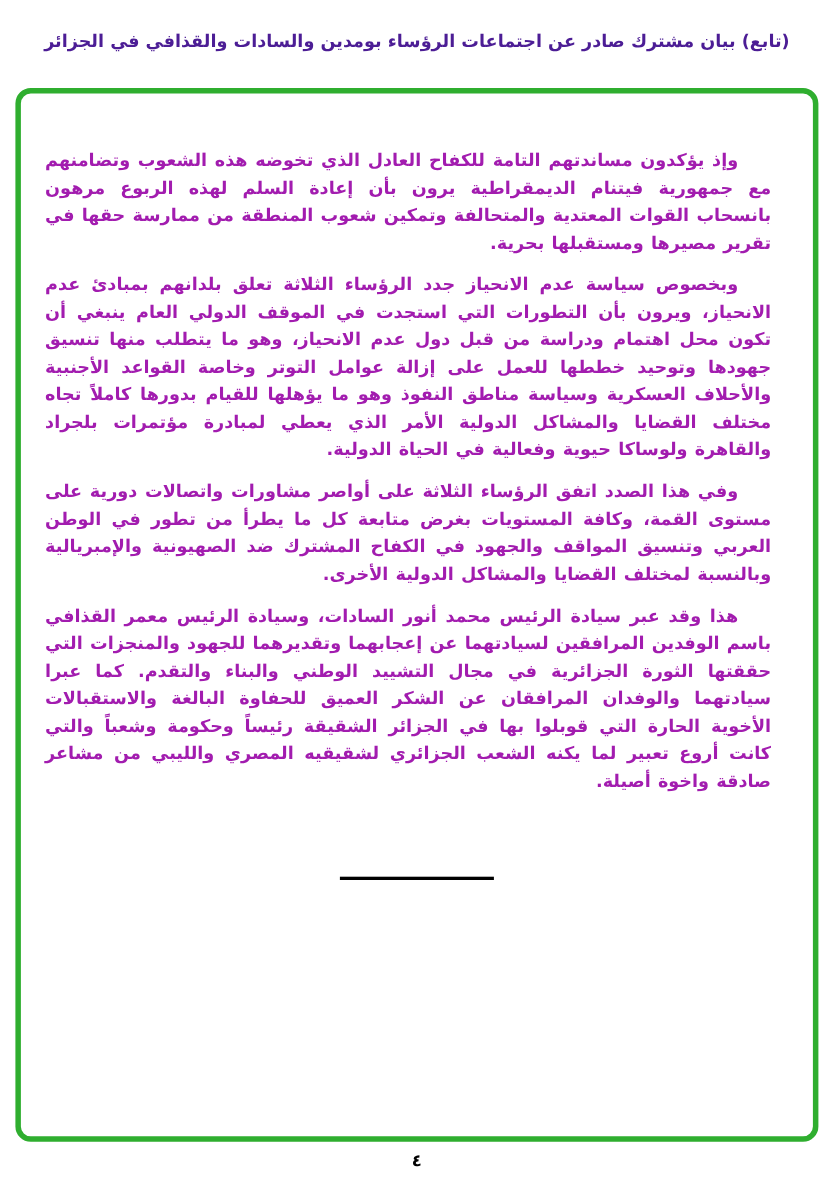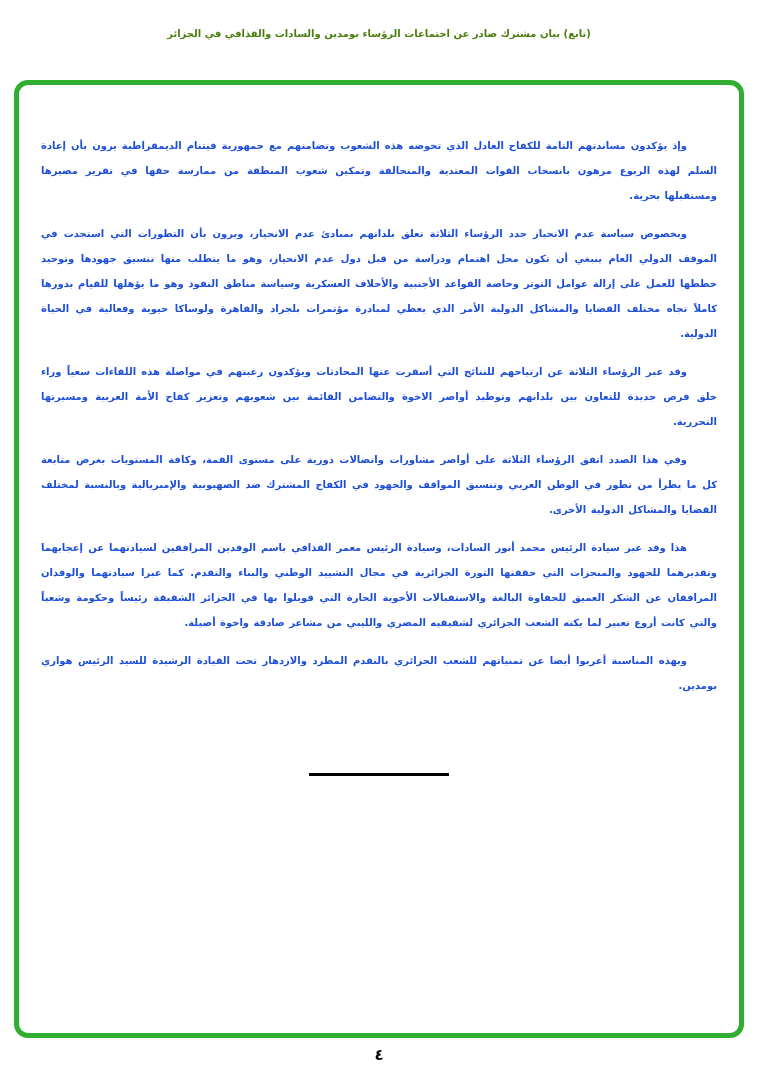--- a/index.html
+++ b/index.html
@@ -16,22 +16,22 @@
     overflow: hidden;
   }
   .header-line {
     position: absolute;
     top: 28px;
     left: 0;
     width: 100%;
     text-align: center;
     direction: rtl;
     font-weight: bold;
-    font-size: 10px;
-    color: #4d7c0f;
+    font-size: 16px;
+    color: #4c1d95;
     letter-spacing: 0.2px;
   }
   .frame {
     position: absolute;
     left: 14px;
     top: 80px;
     width: 730px;
     height: 958px;
     box-sizing: border-box;
     border: 5px solid #2fae2f;
@@ -42,27 +42,27 @@
     position: absolute;
     left: 0;
     top: 0;
     width: 100%;
     height: 100%;
     box-sizing: border-box;
     padding: 48px 22px 30px 22px;
     direction: rtl;
   }
   .content p {
-    margin: 0 0 13px 0;
+    margin: 0 16px 13px 0;
     direction: rtl;
     text-align: justify;
     font-weight: bold;
-    font-size: 10px;
+    font-size: 16px;
     line-height: 25px;
-    color: #1d4ed8;
+    color: #a21caf;
     text-indent: 30px;
     word-spacing: 1px;
   }
   .separator {
     width: 140px;
     height: 3px;
     background: #000000;
     margin: 75px auto 0 auto;
   }
   .page-number {
@@ -83,27 +83,25 @@
 
   <div class="header-line">(تابع) بيان مشترك صادر عن اجتماعات الرؤساء بومدين والسادات والقذافي في الجزائر</div>
 
   <div class="frame">
     <div class="content">
 
       <p>وإذ يؤكدون مساندتهم التامة للكفاح العادل الذي تخوضه هذه الشعوب وتضامنهم مع جمهورية فيتنام الديمقراطية يرون بأن إعادة السلم لهذه الربوع مرهون بانسحاب القوات المعتدية والمتحالفة وتمكين شعوب المنطقة من ممارسة حقها في تقرير مصيرها ومستقبلها بحرية.</p>
 
       <p>وبخصوص سياسة عدم الانحياز جدد الرؤساء الثلاثة تعلق بلدانهم بمبادئ عدم الانحياز، ويرون بأن التطورات التي استجدت في الموقف الدولي العام ينبغي أن تكون محل اهتمام ودراسة من قبل دول عدم الانحياز، وهو ما يتطلب منها تنسيق جهودها وتوحيد خططها للعمل على إزالة عوامل التوتر وخاصة القواعد الأجنبية والأحلاف العسكرية وسياسة مناطق النفوذ وهو ما يؤهلها للقيام بدورها كاملاً تجاه مختلف القضايا والمشاكل الدولية الأمر الذي يعطي لمبادرة مؤتمرات بلجراد والقاهرة ولوساكا حيوية وفعالية في الحياة الدولية.</p>
 
-      <p>وقد عبر الرؤساء الثلاثة عن ارتياحهم للنتائج التي أسفرت عنها المحادثات ويؤكدون رغبتهم في مواصلة هذه اللقاءات سعياً وراء خلق فرص جديدة للتعاون بين بلدانهم وتوطيد أواصر الاخوة والتضامن القائمة بين شعوبهم وتعزيز كفاح الأمة العربية ومسيرتها التحررية.</p>
 
       <p>وفي هذا الصدد اتفق الرؤساء الثلاثة على أواصر مشاورات واتصالات دورية على مستوى القمة، وكافة المستويات بغرض متابعة كل ما يطرأ من تطور في الوطن العربي وتنسيق المواقف والجهود في الكفاح المشترك ضد الصهيونية والإمبريالية وبالنسبة لمختلف القضايا والمشاكل الدولية الأخرى.</p>
 
       <p>هذا وقد عبر سيادة الرئيس محمد أنور السادات، وسيادة الرئيس معمر القذافي باسم الوفدين المرافقين لسيادتهما عن إعجابهما وتقديرهما للجهود والمنجزات التي حققتها الثورة الجزائرية في مجال التشييد الوطني والبناء والتقدم. كما عبرا سيادتهما والوفدان المرافقان عن الشكر العميق للحفاوة البالغة والاستقبالات الأخوية الحارة التي قوبلوا بها في الجزائر الشقيقة رئيساً وحكومة وشعباً والتي كانت أروع تعبير لما يكنه الشعب الجزائري لشقيقيه المصري والليبي من مشاعر صادقة واخوة أصيلة.</p>
 
-      <p>وبهذه المناسبة أعربوا أيضا عن تمنياتهم للشعب الجزائري بالتقدم المطرد والازدهار تحت القيادة الرشيدة للسيد الرئيس هواري بومدين.</p>
 
       <div class="separator"></div>
 
     </div>
   </div>
 
   <div class="page-number">٤</div>
 
 </div>
 

